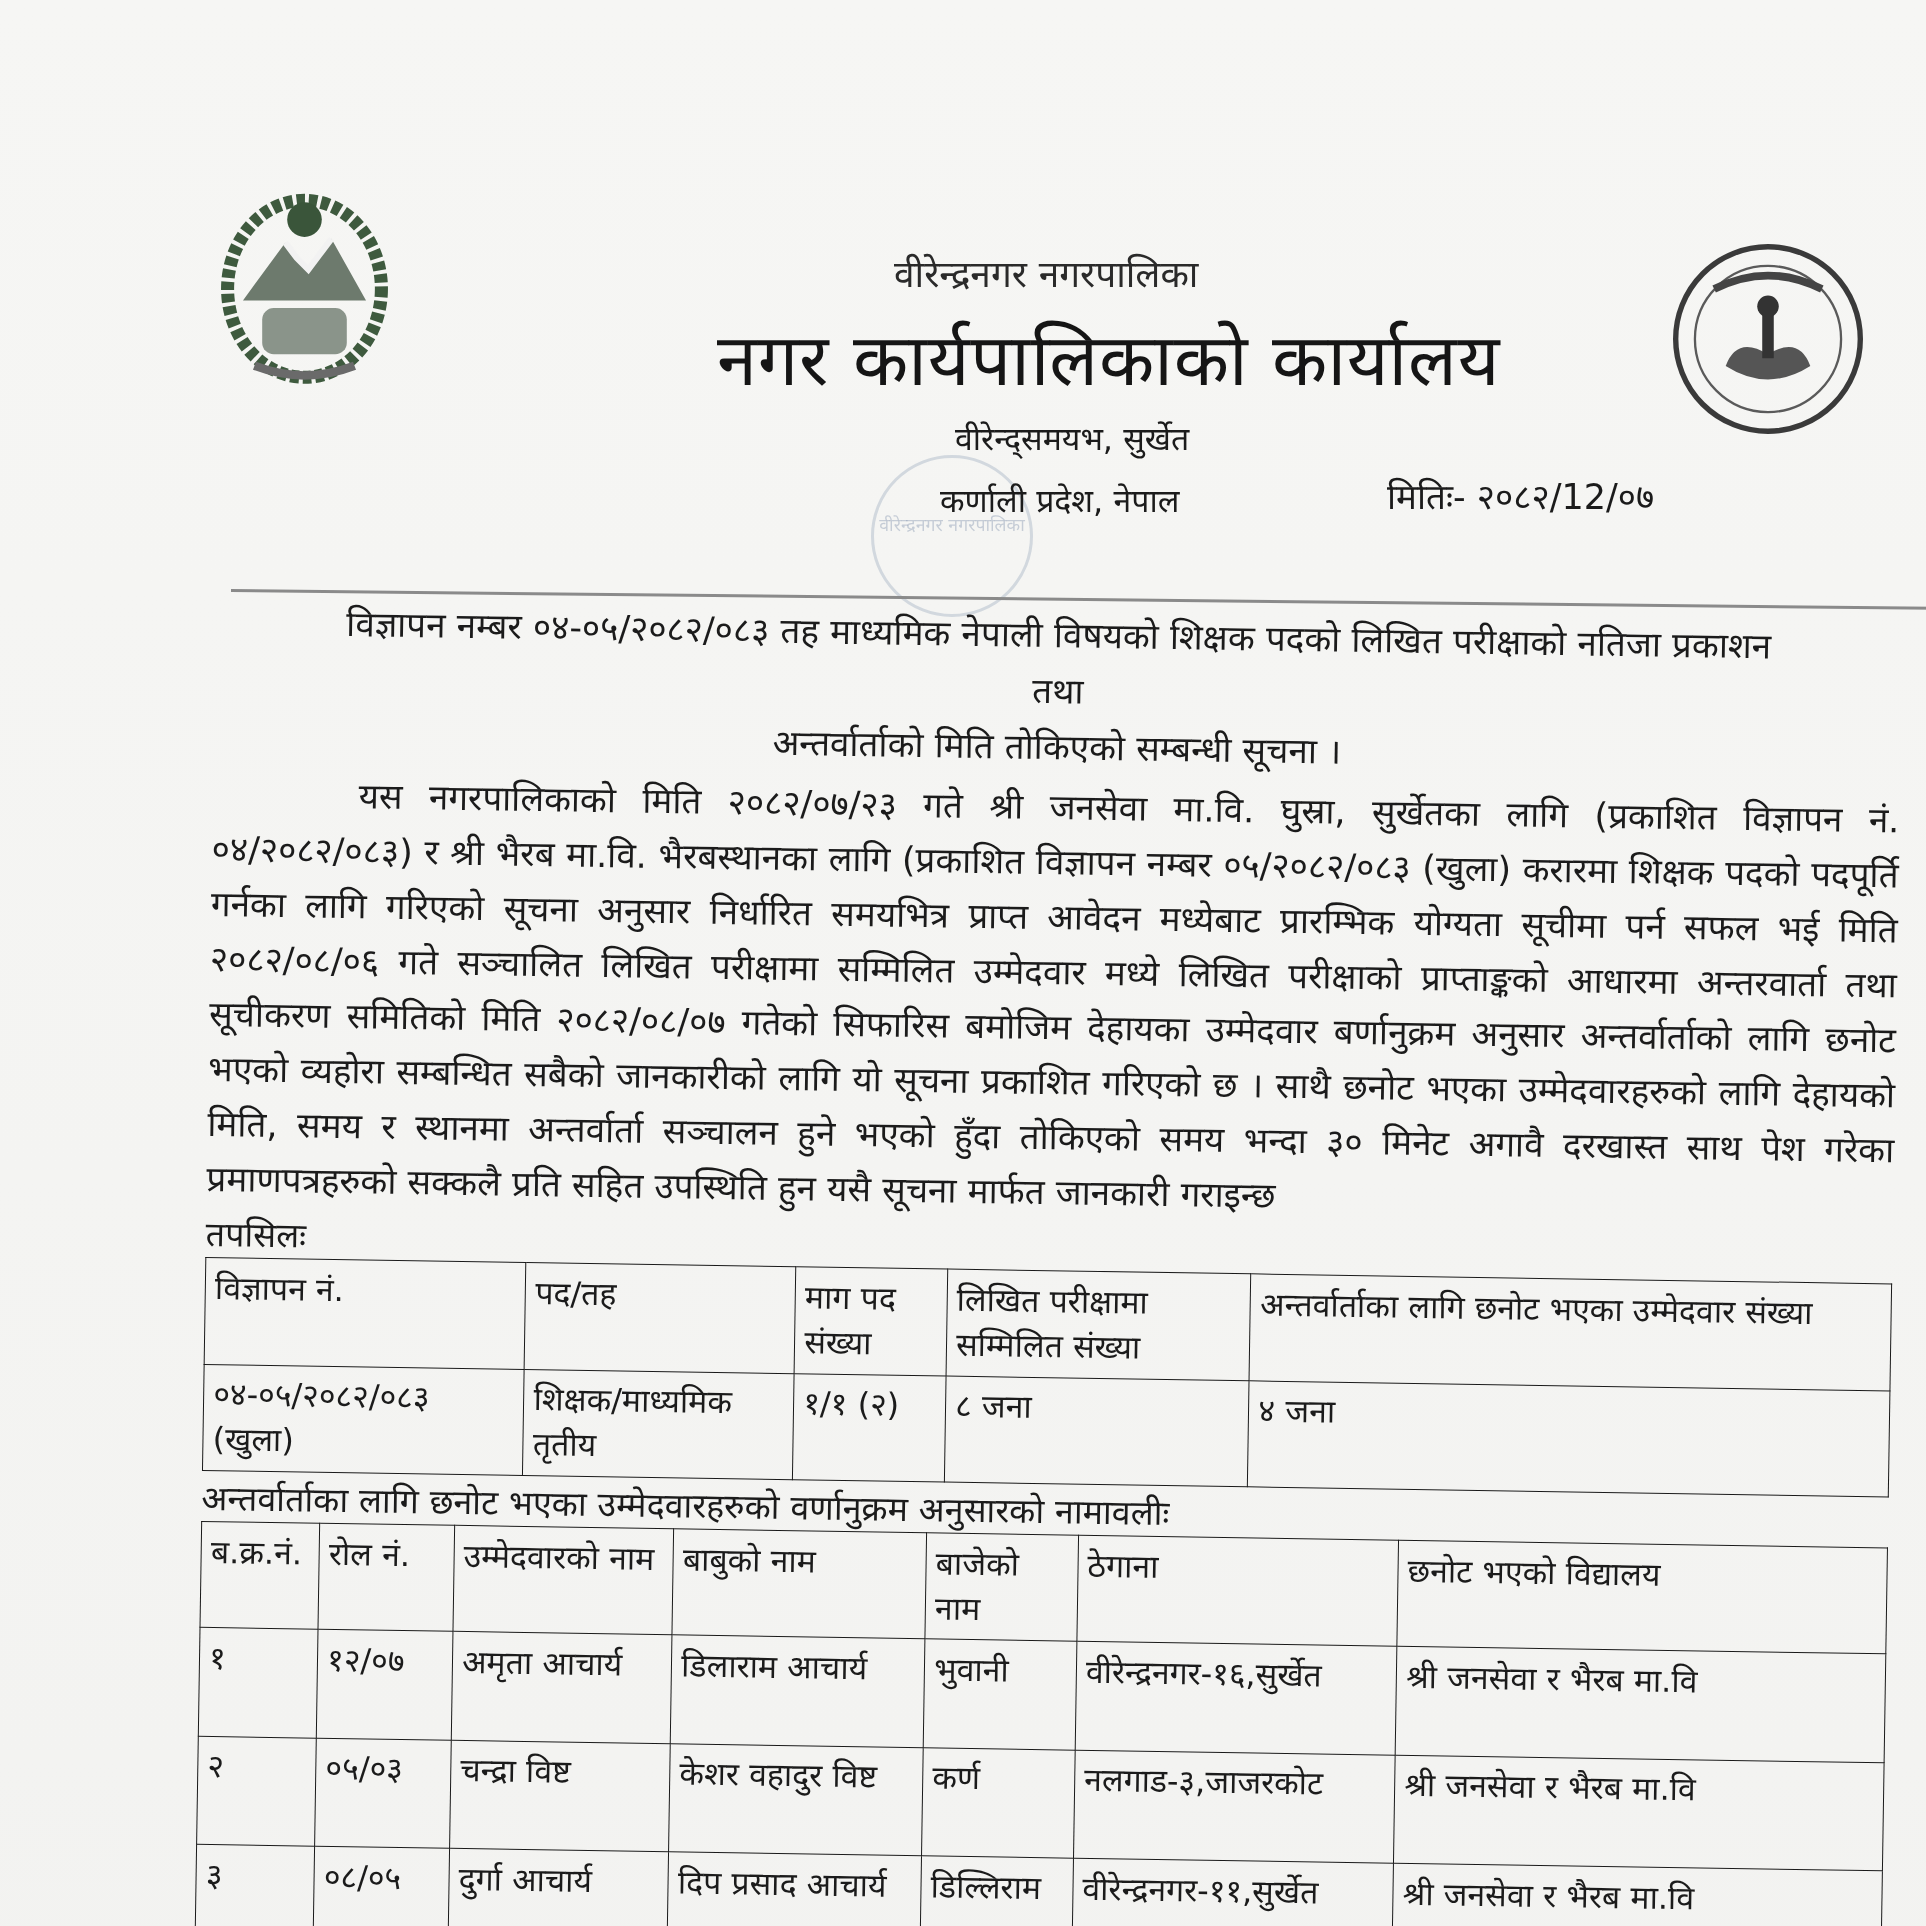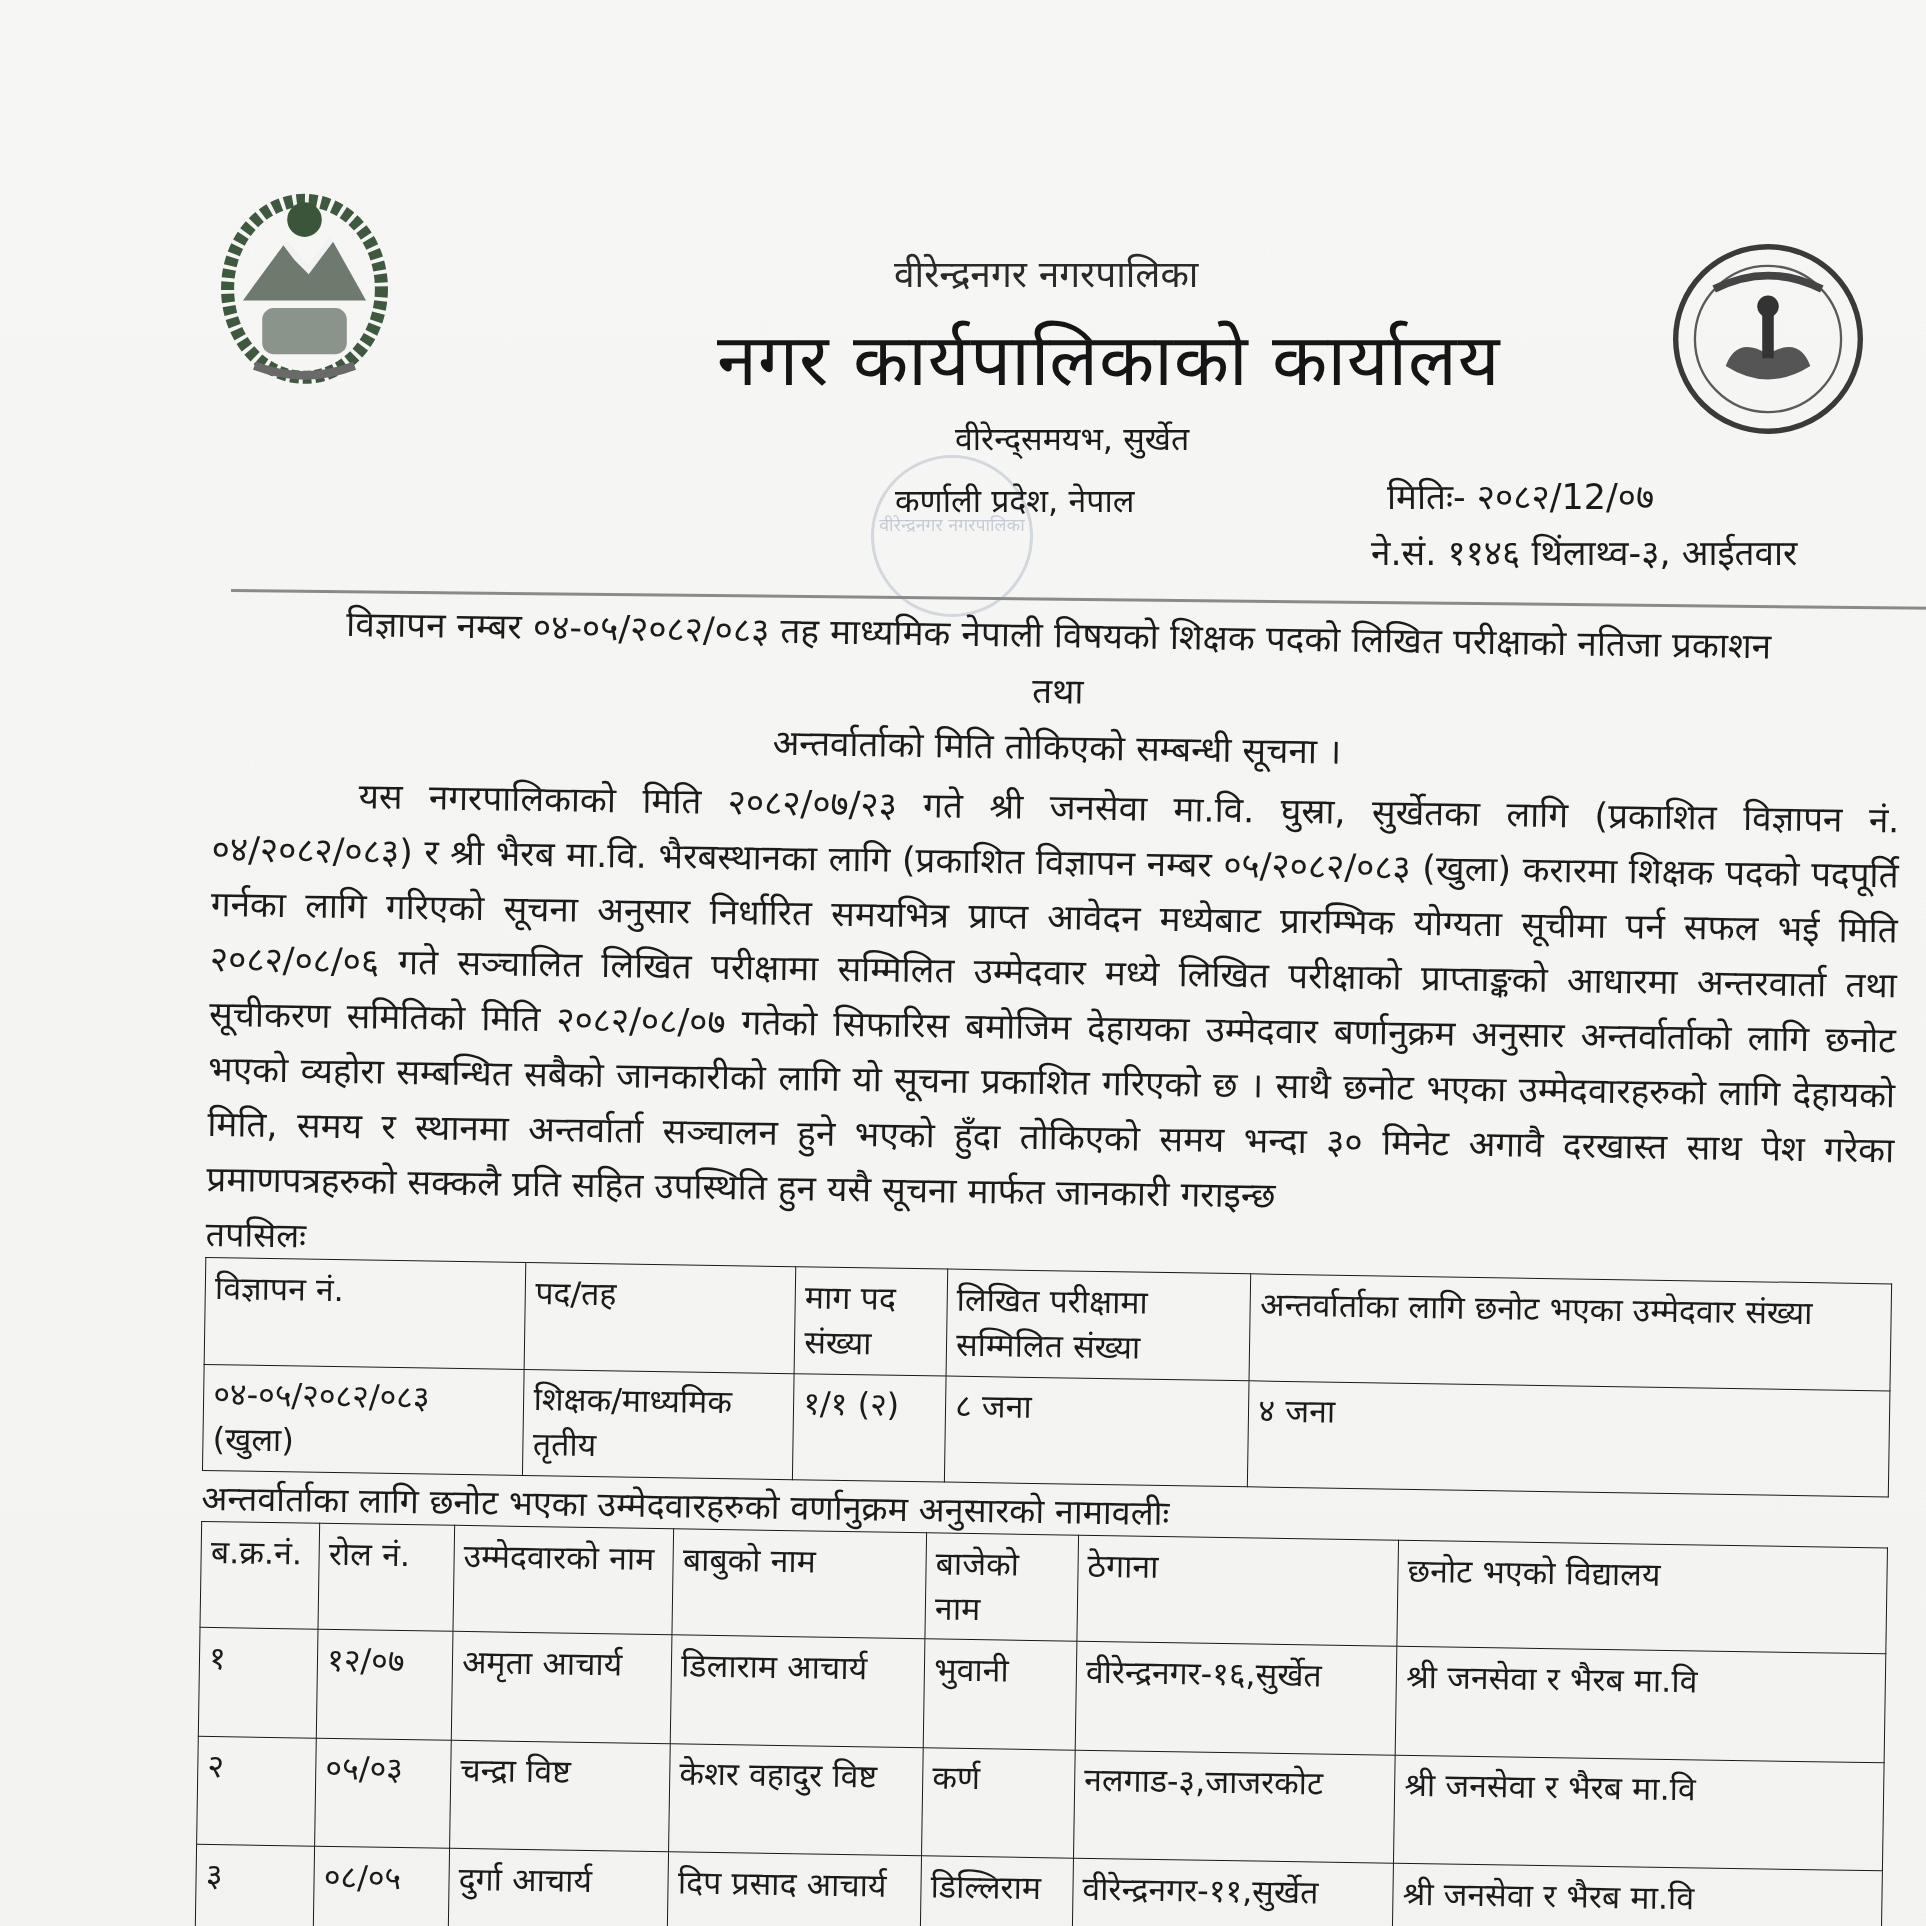--- a/index.html
+++ b/index.html
@@ -26,21 +26,21 @@
     font-size: 37px; color: #2a2a2a;
   }
   .lh-office {
     position: absolute; left: 717px; top: 308px;
     font-size: 72px; font-weight: normal; color: #151515; letter-spacing: 0.8px;
   }
   .lh-address1 {
     position: absolute; left: 955px; top: 416px; font-size: 32px;
   }
   .lh-address2 {
-    position: absolute; left: 895px; top: 478px; font-size: 32px;
+    position: absolute; left: 940px; top: 478px; font-size: 32px;
   }
   .stamp {
     position: absolute; left: 871px; top: 455px; width: 162px; height: 162px;
     border-radius: 50%; border: 3.9px solid rgba(120,140,170,0.28);
     color: rgba(110,130,160,0.35); font-size: 17.7px; text-align: center;
     box-sizing: border-box; padding-top: 54px;
   }
   .lh-date {
     position: absolute; left: 1387px; top: 472px; font-size: 35px;
   }
@@ -101,21 +101,20 @@
       <circle cx="260" cy="175" r="28" fill="#333"></circle>
     </svg>
   </div>
 
   <div class="lh-municipality">वीरेन्द्रनगर नगरपालिका</div>
   <div class="lh-office">नगर कार्यपालिकाको कार्यालय</div>
   <div class="lh-address1">वीरेन्द्समयभ, सुर्खेत</div>
   <div class="stamp"><span>वीरेन्द्रनगर नगरपालिका</span></div>
   <div class="lh-address2">कर्णाली प्रदेश, नेपाल</div>
   <div class="lh-date">मितिः- २०८२/12/०७</div>
-  <div class="lh-nsdate">ने.सं. ११४६ थिंलाथ्व-३, आईतवार</div>
   <div class="rule"></div>
 
   <div class="body-wrap">
     <div class="subject">विज्ञापन नम्बर ०४-०५/२०८२/०८३ तह माध्यमिक नेपाली विषयको शिक्षक पदको लिखित परीक्षाको नतिजा प्रकाशन</div>
     <div class="subject-join">तथा</div>
     <div class="subject2">अन्तर्वार्ताको मिति तोकिएको सम्बन्धी सूचना ।</div>
     <div class="para">यस नगरपालिकाको मिति २०८२/०७/२३ गते श्री जनसेवा मा.वि. घुस्रा, सुर्खेतका लागि (प्रकाशित विज्ञापन नं. ०४/२०८२/०८३) र श्री भैरब मा.वि. भैरबस्थानका लागि (प्रकाशित विज्ञापन नम्बर ०५/२०८२/०८३ (खुला) करारमा शिक्षक पदको पदपूर्ति गर्नका लागि गरिएको सूचना अनुसार निर्धारित समयभित्र प्राप्त आवेदन मध्येबाट प्रारम्भिक योग्यता सूचीमा पर्न सफल भई मिति २०८२/०८/०६ गते सञ्चालित लिखित परीक्षामा सम्मिलित उम्मेदवार मध्ये लिखित परीक्षाको प्राप्ताङ्कको आधारमा अन्तरवार्ता तथा सूचीकरण समितिको मिति २०८२/०८/०७ गतेको सिफारिस बमोजिम देहायका उम्मेदवार बर्णानुक्रम अनुसार अन्तर्वार्ताको लागि छनोट भएको व्यहोरा सम्बन्धित सबैको जानकारीको लागि यो सूचना प्रकाशित गरिएको छ । साथै छनोट भएका उम्मेदवारहरुको लागि देहायको मिति, समय र स्थानमा अन्तर्वार्ता सञ्चालन हुने भएको हुँदा तोकिएको समय भन्दा ३० मिनेट अगावै दरखास्त साथ पेश गरेका प्रमाणपत्रहरुको सक्कलै प्रति सहित उपस्थिति हुन यसै सूचना मार्फत जानकारी गराइन्छ</div>
     <div class="tapsil">तपसिलः</div>
 
     <table class="t1">

